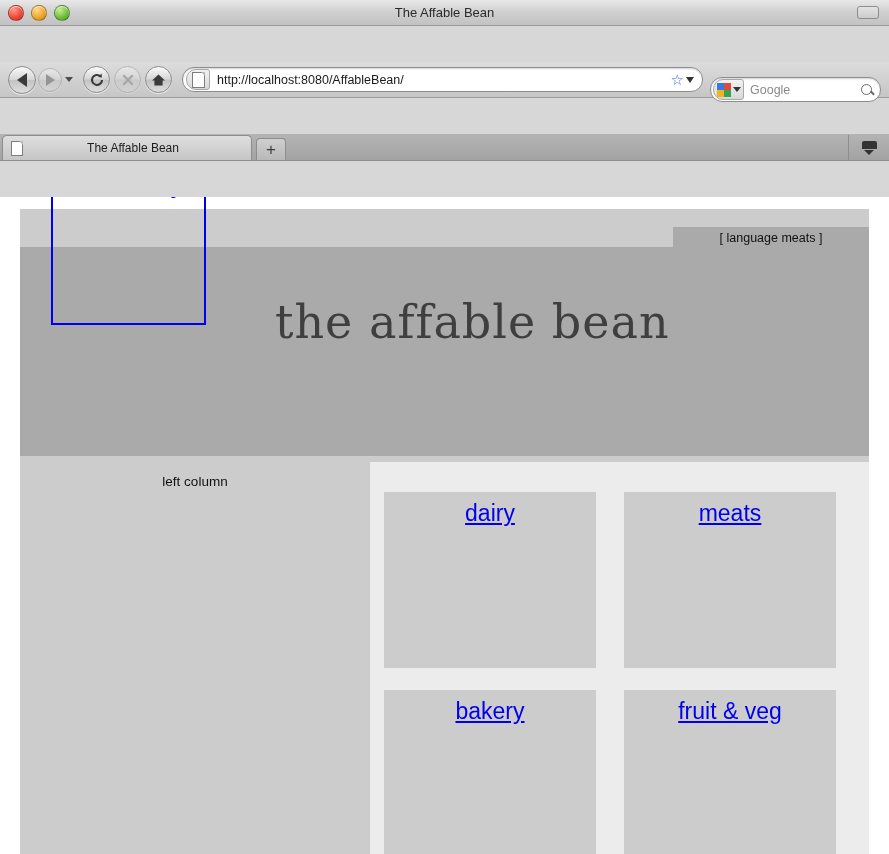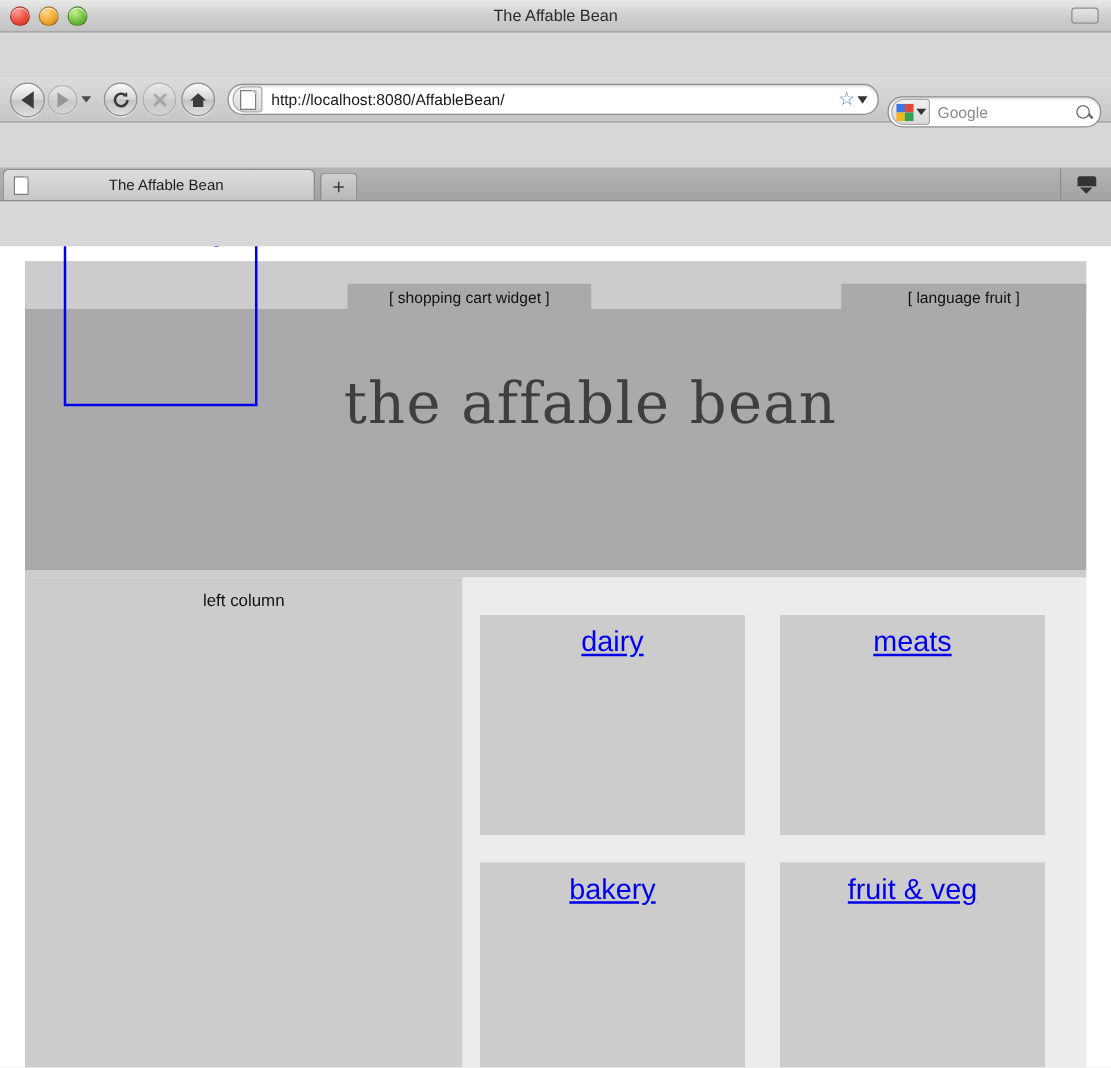--- a/index.html
+++ b/index.html
@@ -542,22 +542,21 @@
     <div class="tablist-btn">
       <span class="tablist-top"></span>
       <span class="tablist-bot"></span>
     </div>
   </div>
 
   <div class="viewport">
     <div class="page">
 
       <div class="header-top">
-        <div class="widget widget-cart">[ shopping cart widget ]</div>
-        <div class="widget widget-lang">[ language fruit ]</div>
+        <div class="widget widget-lang">[ language meats ]</div>
       </div>
 
       <div class="banner">
         <div class="logo-box">
           <span class="logo-text">Affable Bean logo</span>
         </div>
         <div class="brand-title">the affable bean</div>
       </div>
 
       <div class="header-strip"></div>

